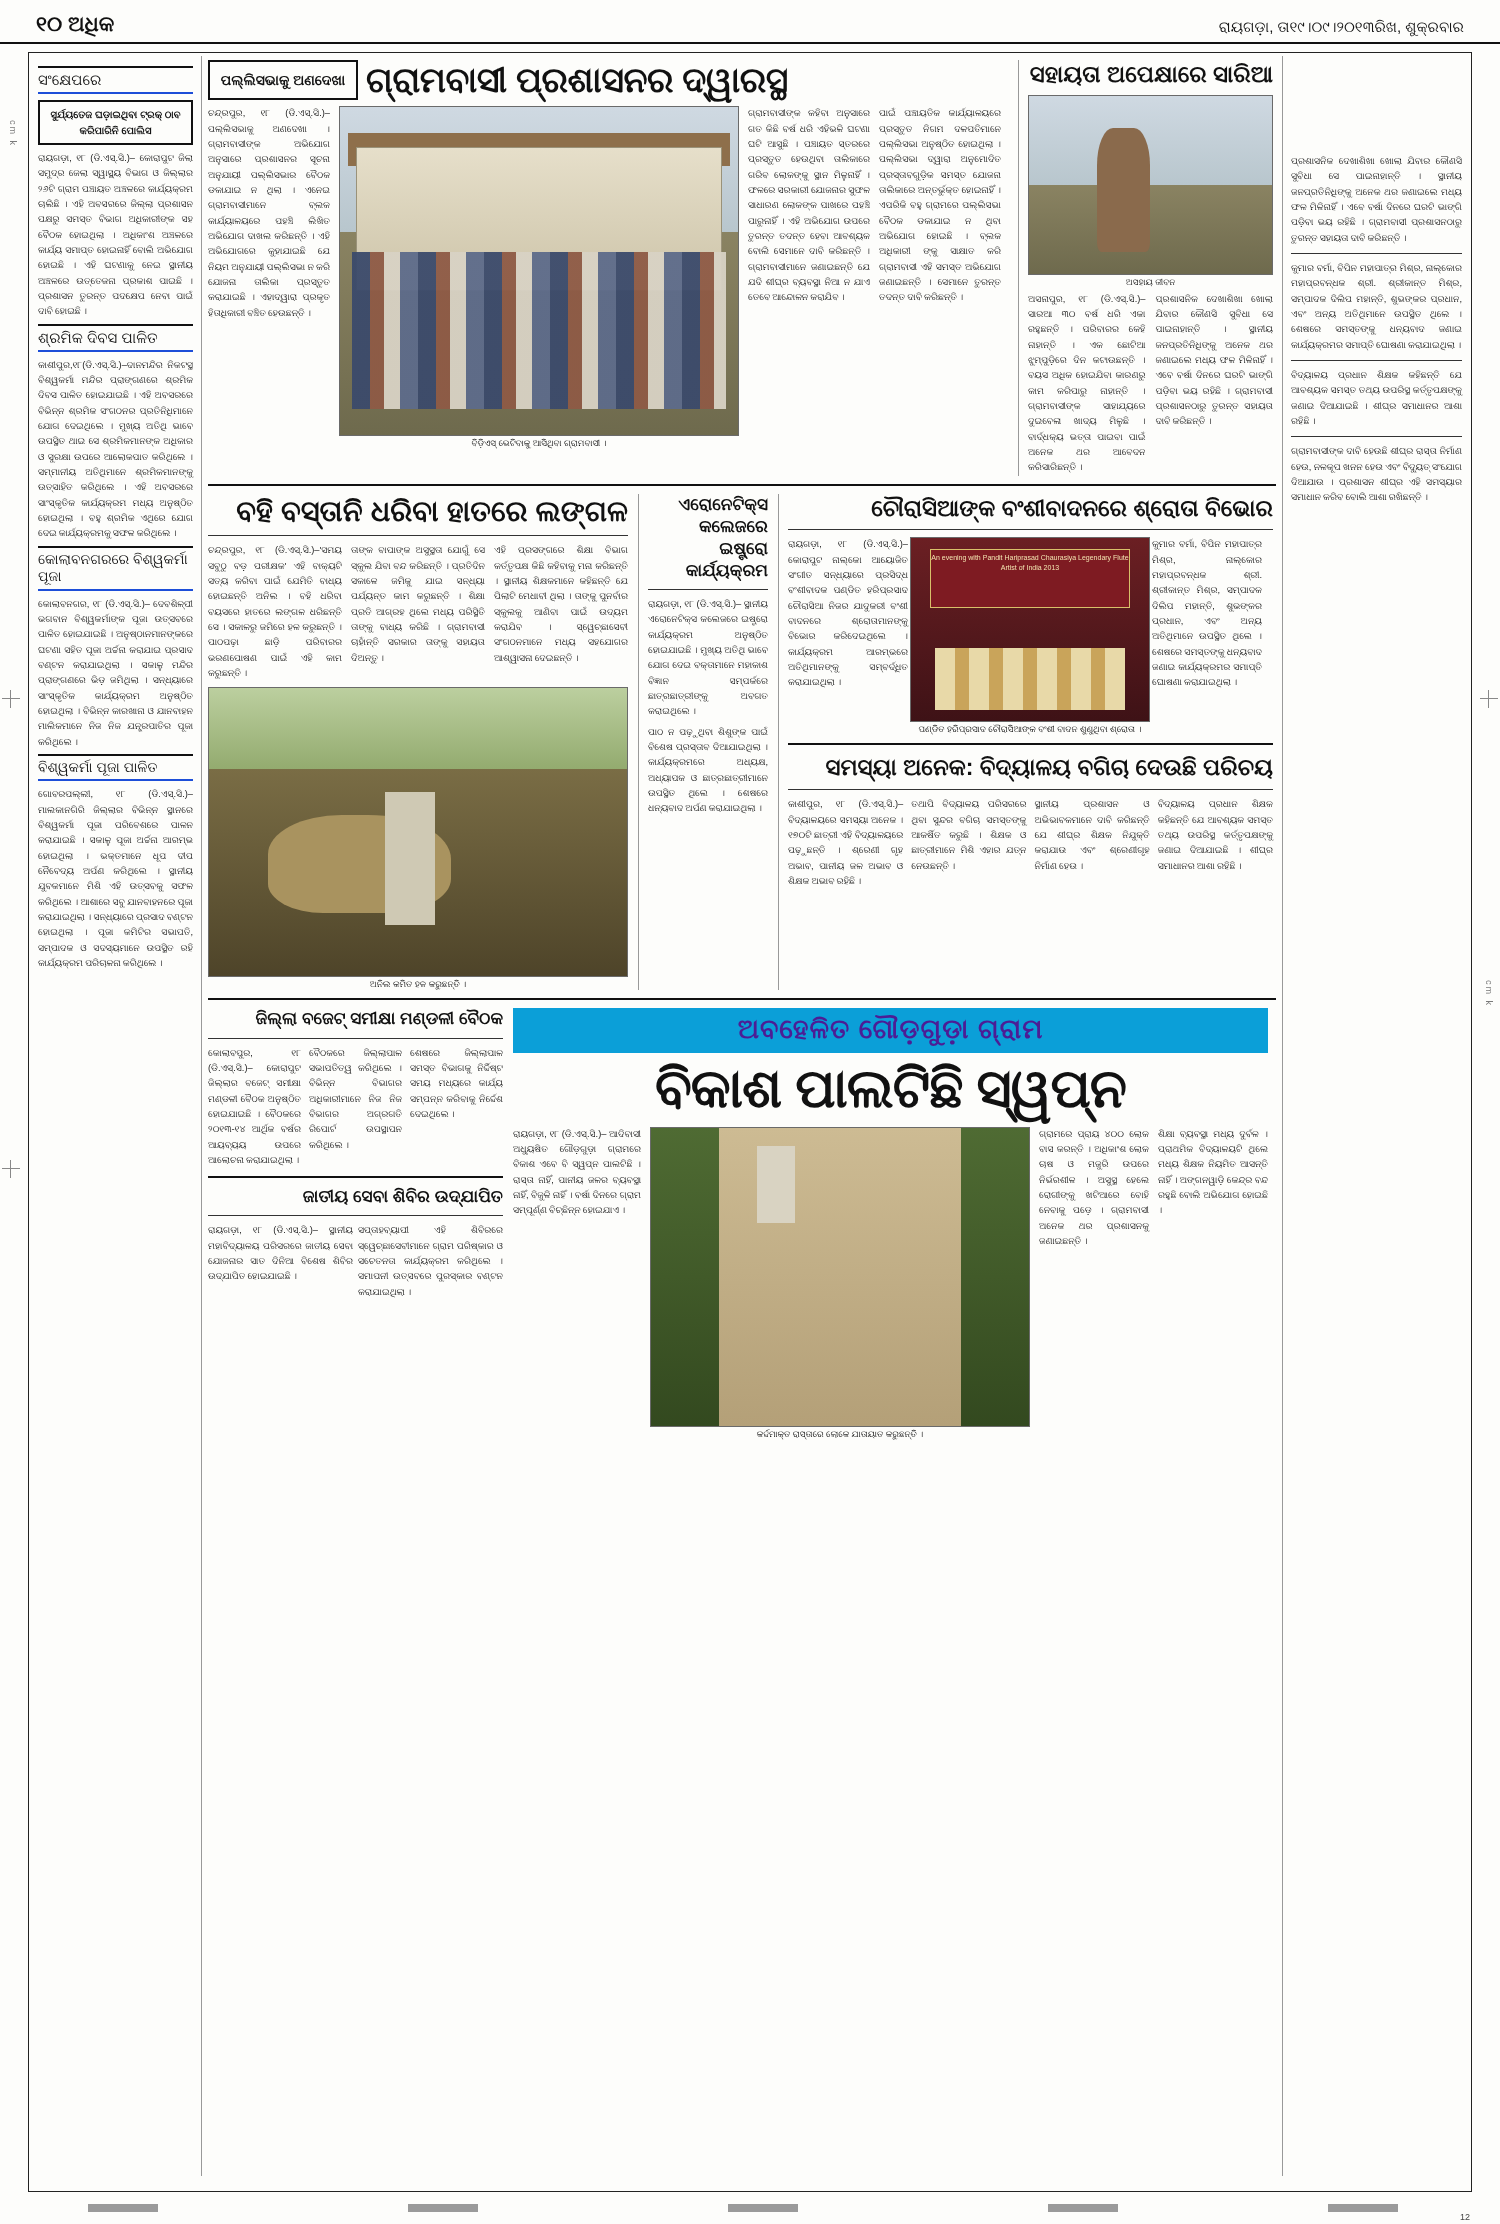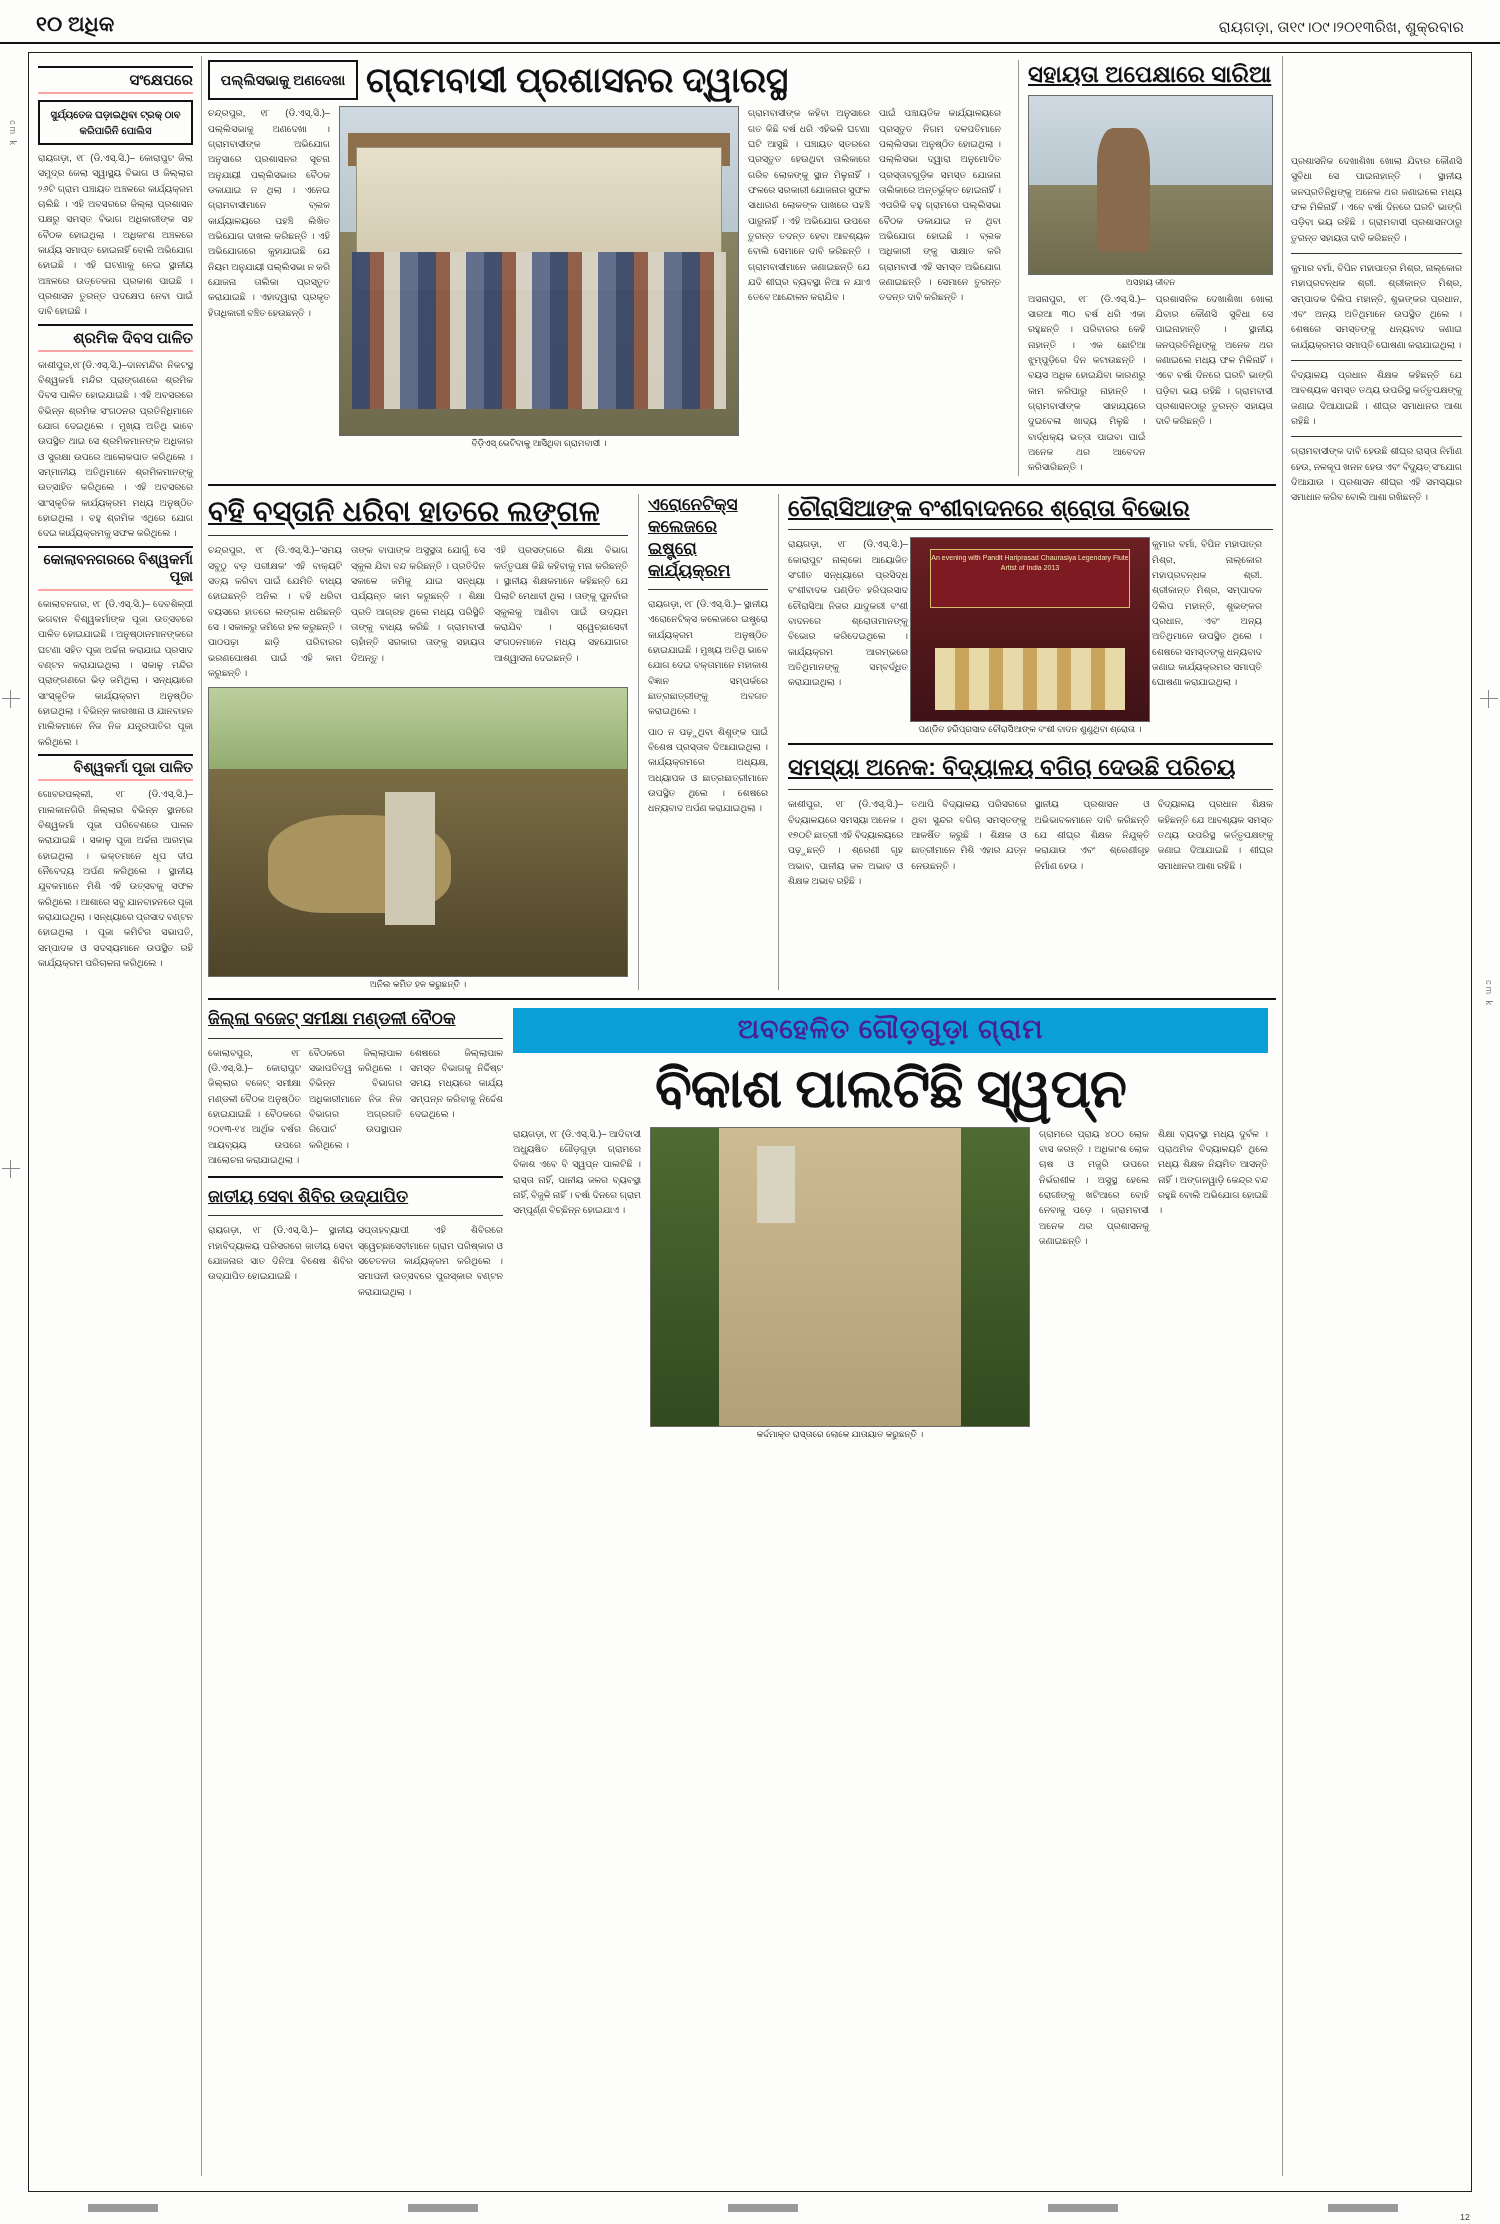--- a/index.html
+++ b/index.html
@@ -53,23 +53,23 @@
   .para {
     font-size:9.3px; line-height:1.65;
     text-align:justify;
     color:#1a1a1a;
     word-spacing:-0.5px;
   }
   .para + .para { margin-top:5px; }
 
   
   .sidebar-head {
-    text-align:right;
-    font-size:15px; font-weight:bold;
-    border-top:2px solid #111; border-bottom:2px solid #fca5a5;
+    text-align:left;
+    font-size:15px; font-weight:normal;
+    border-top:2px solid #111; border-bottom:2px solid #1d4ed8;
     padding:3px 0; margin:4px 0 6px 0;
     letter-spacing:0px;
   }
   .sidebar-head.two { font-size:14px; line-height:1.25; }
 
   .boxed-lead {
     border:2px solid #111;
     padding:5px 6px;
     font-size:10px; line-height:1.55; font-weight:bold;
     text-align:center;
@@ -140,21 +140,21 @@
   .ph-stream{ position:absolute; left:18%; right:18%; top:0; bottom:0; background:linear-gradient(#cdbb93,#b4a078); }
   .ph-stage { position:absolute; left:0; right:0; top:0; bottom:0; background:linear-gradient(#6b1f23,#3e1216); }
   .ph-banner{ position:absolute; left:8%; right:8%; top:6%; height:32%; background:#7e1b22; border:1px solid #d8c06a; }
   .ph-banner-t{ color:#f3e3b0; font-size:7px; text-align:center; padding-top:3px; line-height:1.3; }
   .ph-cow   { position:absolute; left:14%; width:44%; bottom:22%; height:34%; background:#a9935f; border-radius:40% 45% 35% 30%; }
   .ph-man   { position:absolute; left:42%; width:12%; bottom:18%; height:46%; background:#cfc9b4; }
   .ph-old   { position:absolute; left:28%; width:22%; top:18%; height:70%; background:#8a6a4c; border-radius:30% 30% 8% 8%; }
 
   .col-split-2 { display:flex; gap:10px; }
   .mini-col { flex:1; }
-  .center { text-align:left;text-decoration:underline; }
+  .center { text-align:right; }
 
   
   .crop { position:absolute; width:18px; height:18px; }
   .crop:before { content:""; position:absolute; left:8px; top:0; width:1px; height:18px; background:#888; }
   .crop:after  { content:""; position:absolute; top:8px; left:0; height:1px; width:18px; background:#888; }
 
   .side-brand {
     position:absolute; font-size:9px; color:#7a7a7a; letter-spacing:2px;
     writing-mode:vertical-rl;
   }

